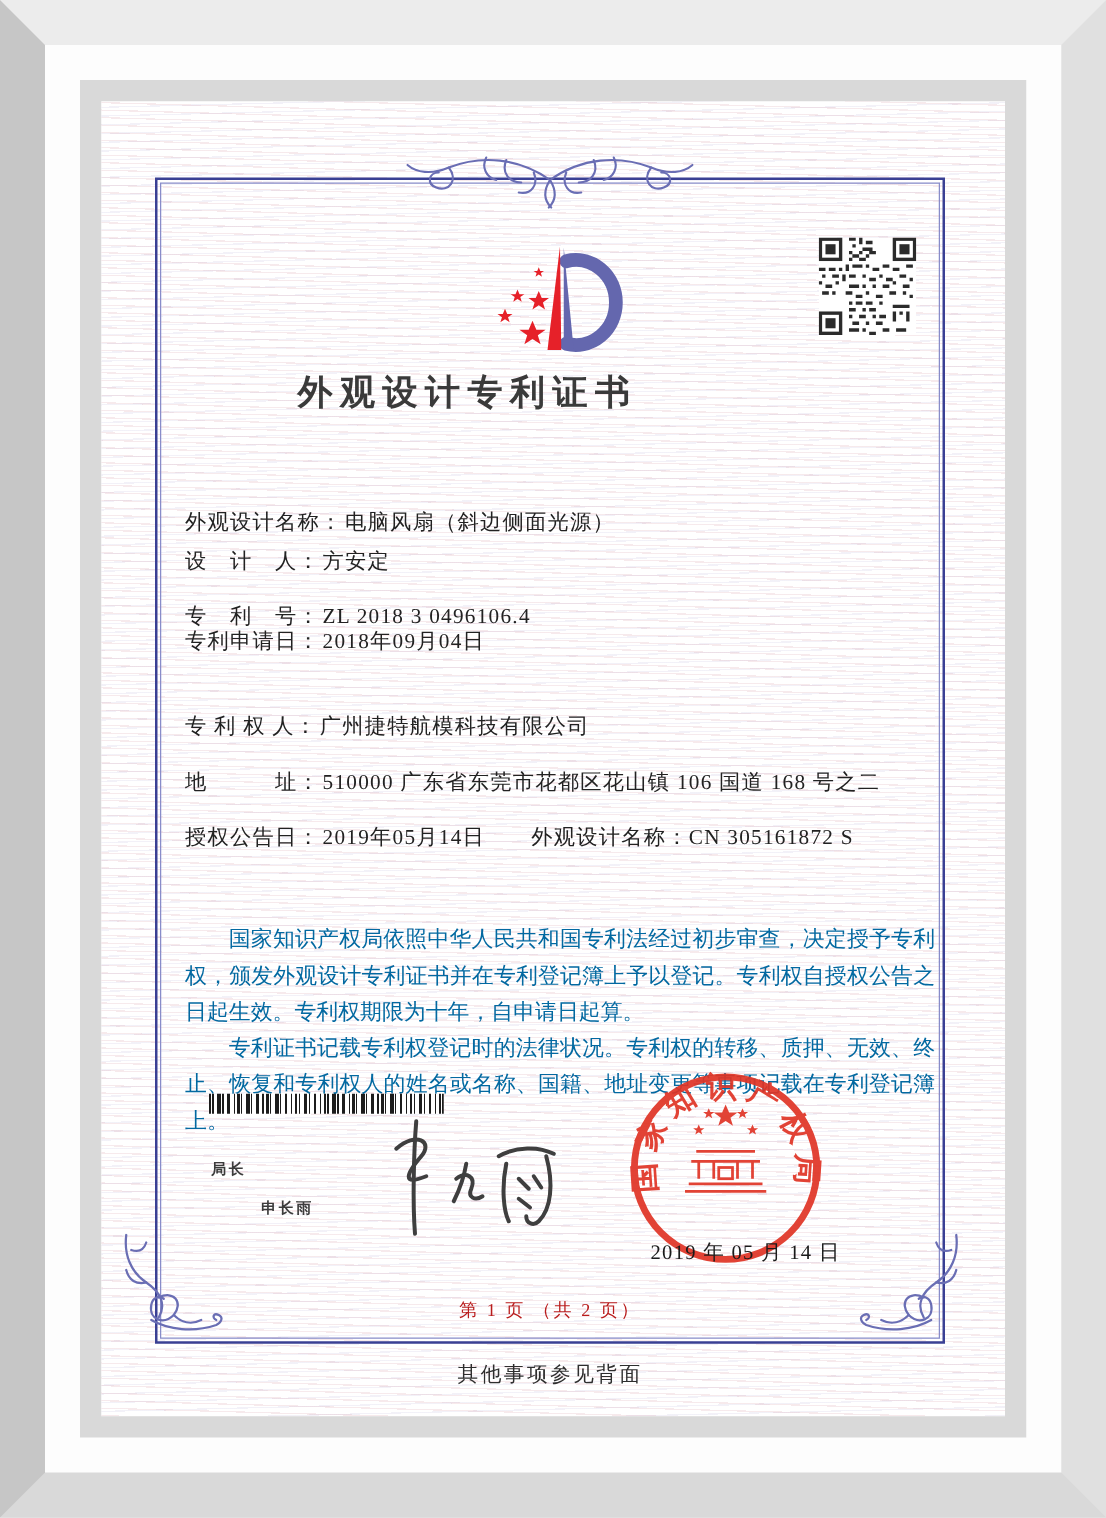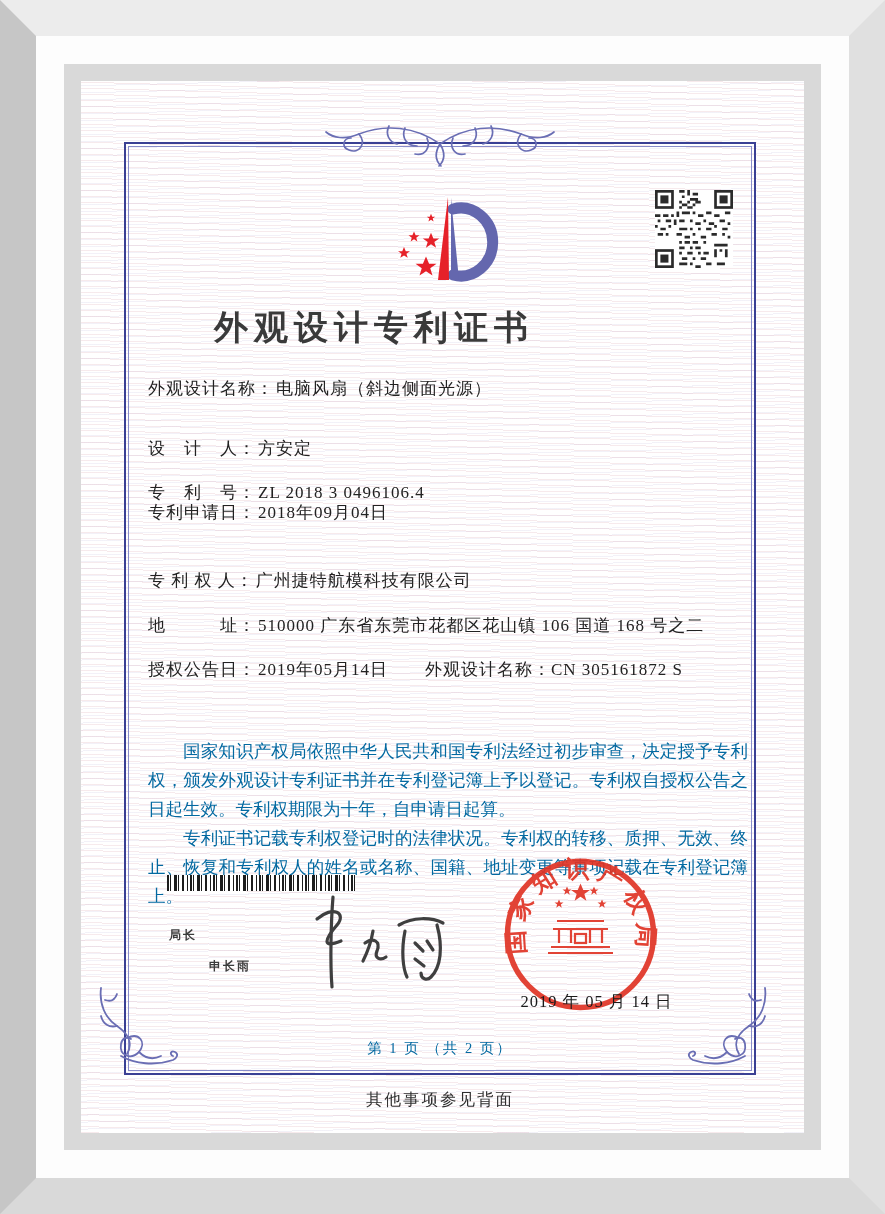--- a/index.html
+++ b/index.html
@@ -33,22 +33,22 @@
   }
   .blue-border::after {
     content:""; position:absolute; inset:2px; border:1px solid #888cc9;
   }
 
   .abs { position:absolute; }
 
   .cert-no { left:67px; top:112px; font-size:18px; letter-spacing:3px; color:#333; }
 
   .title {
-    left:43px; top:224px; width:500px; text-align:center;
-    font-size:34px; font-weight:600; letter-spacing:6px; color:#3a3a3a;
+    left:43px; top:214px; width:500px; text-align:center;
+    font-size:28px; font-weight:600; letter-spacing:6px; color:#3a3a3a;
   }
 
   .field { left:67px; font-size:17px; color:#222; letter-spacing:1px; white-space:nowrap; }
   .field .fvalue { margin-left:2px; }
   .grant2 { position:absolute; left:277px; top:0; }
 
   .body-par {
     left:67px; top:620px; width:600px;
     font-size:17.5px; line-height:29px; color:#0369a1;
     text-align:justify;
@@ -68,21 +68,21 @@
   .director div { font-size:12px; font-weight:600; color:#3c3c3c; letter-spacing:2px; }
   .director div + div { margin-top:14px;margin-left:40px; }
 
   .sig { left:200px; top:810px; }
   .seal { left:412px; top:766px; }
   .seal-date {
     left:428px; top:910px; width:175px; text-align:center;
     font-size:16.5px; color:#1a1a1a; letter-spacing:1px; z-index:5;
   }
 
-  .page-info { left:43px; top:958px; width:632px; text-align:center; font-size:14.5px; color:#0369a1; letter-spacing:2px; }
+  .page-info { left:43px; top:958px; width:632px; text-align:center; font-size:14.5px; color:#b91c1c; letter-spacing:2px; }
   .back-note { left:43px; top:1008px; width:632px; text-align:center; font-size:16.5px; color:#2e2e2e; letter-spacing:2px; }
 
   .orn-top { left:244px; top:33px; z-index:2; }
   .corner-bl { left:8px;  top:903px; z-index:2; }
   .corner-br { left:606px; top:903px; z-index:2; }
 
   .logo { left:306px; top:106px; }
   .qr   { left:574px; top:109px; }
 </style>
 </head>
@@ -151,21 +151,21 @@
               <rect x="2" y="2" width="3" height="3"></rect>
             </g>
           <use href="#fp" x="22"></use>
           <use href="#fp" y="22"></use>
           <path d="M9 0h2v1H9z M12 0h1v2h-1z M14 1h2v1h-2z M10 2h1v1h-1z M13 3h3v1h-3z M9 4h1v1H9z M12 4h1v1h-1z M15 4h2v1h-2z M10 5h2v1h-2z M14 5h1v1h-1z M9 6h1v1H9z M12 6h2v1h-2z M0 9h2v1H0z M3 9h2v1H3z M6 9h1v1H6z M8 8h1v2H8z M10 8h3v1h-3z M14 8h1v1h-1z M16 9h2v1h-2z M19 8h2v1h-2z M22 9h2v1h-2z M26 8h2v1h-2z M1 11h1v1H1z M4 11h2v1H4z M7 11h1v2H7z M9 11h2v1H9z M13 11h1v1h-1z M15 12h2v1h-2z M18 11h1v1h-1z M20 12h2v1h-2z M24 11h2v1h-2z M27 12h1v1h-1z M0 13h1v1H0z M2 14h2v1H2z M5 13h1v1H5z M9 14h3v1H9z M13 14h1v1h-1z M16 14h1v1h-1z M19 14h2v1h-2z M22 13h1v1h-1z M25 14h2v1h-2z M1 16h2v1H1z M4 16h1v1H4z M8 16h2v1H8z M11 17h2v1h-2z M14 16h1v1h-1z M17 17h2v1h-2z M21 16h2v1h-2z M25 16h1v1h-1z M27 17h1v1h-1z M9 19h1v1H9z M11 19h2v1h-2z M14 19h2v1h-2z M18 19h1v1h-1z M9 21h2v1H9z M13 21h1v1h-1z M15 21h2v1h-2z M22 20h5v1h-5z M22 22h1v3h-1z M26 22h1v3h-1z M24 22h1v1h-1z M9 23h1v1H9z M12 23h2v1h-2z M16 23h1v1h-1z M18 23h2v1h-2z M10 25h2v1h-2z M14 25h1v1h-1z M17 25h2v1h-2z M9 27h3v1H9z M13 27h1v1h-1z M15 28h2v1h-2z M19 27h2v1h-2z M23 27h3v1h-3z"></path>
         </g>
       </svg>
 
       <div class="abs title">外观设计专利证书</div>
 
-      <div class="abs field" style="top:296px">
+      <div class="abs field" style="top:325px">
         <span class="flabel">外观设计名称：</span><span class="fvalue">电脑风扇（斜边侧面光源）</span>
       </div>
       <div class="abs field" style="top:356px">
         <span class="flabel">设　计　人：</span><span class="fvalue">方安定</span>
       </div>
       <div class="abs field" style="top:400px">
         <span class="flabel">专　利　号：</span><span class="fvalue">ZL 2018 3 0496106.4</span>
       </div>
       <div class="abs field" style="top:420px">
         <span class="flabel">专利申请日：</span><span class="fvalue">2018年09月04日</span>

